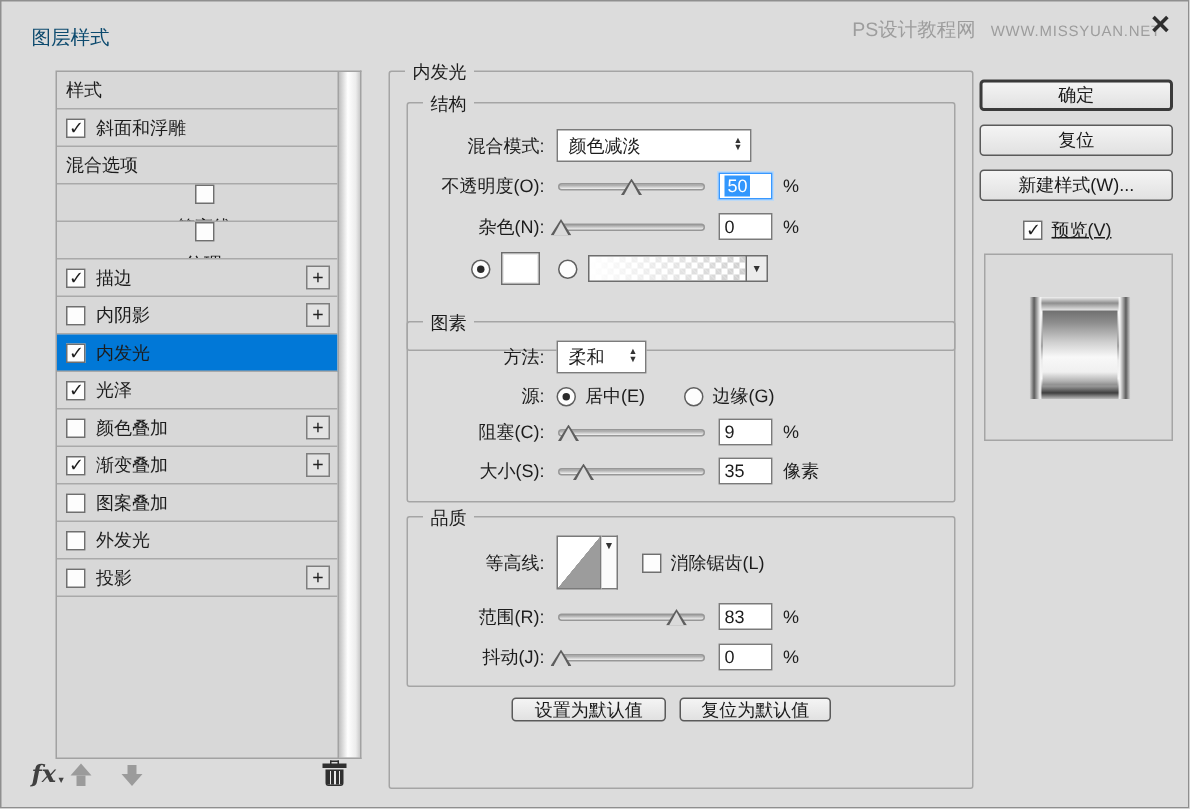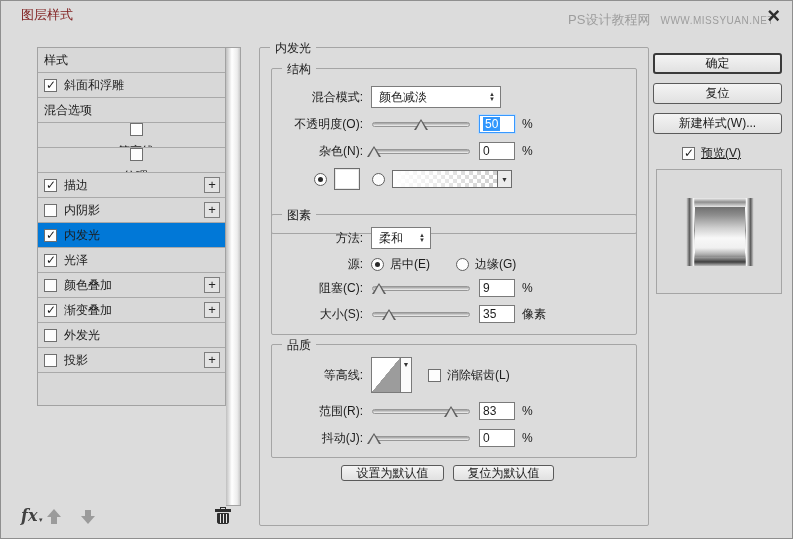--- a/index.html
+++ b/index.html
@@ -1,28 +1,28 @@
 <!DOCTYPE html>
 <html><head>
 <meta charset="utf-8">
 <style>
   * { margin:0; padding:0; box-sizing:border-box; }
   html,body { width:793px; height:539px; }
   body { font-family:"Liberation Sans","DejaVu Sans",sans-serif; font-size:12px; color:#1c1c1c; }
   #window { position:relative; width:793px; height:539px; background:#dcdcdc; border:1px solid #8f8f8f; overflow:hidden; }
 
   
-  .title { position:absolute; left:20px; top:5px; font-size:13px; color:#7f1d1d; }
+  .title { position:absolute; left:20px; top:15px; font-size:13px; color:#0c4a6e; }
   .watermark { position:absolute; right:18px; top:10px; color:#9d9d9d; white-space:nowrap; }
   .wm-cn { font-size:13px; margin-right:10px; }
   .wm-url { font-size:10px; letter-spacing:.5px; }
   .close-x { position:absolute; right:12px; top:4px; font-size:22px; font-weight:bold; color:#2e2e2e; line-height:22px; cursor:default; }
 
   
-  .sidebar { position:absolute; left:36px; top:46px; width:189px; height:359px; background:#d8d8d8; border:1px solid #a2a2a2; overflow:hidden; }
+  .sidebar { position:absolute; left:36px; top:46px; width:189px; height:459px; background:#d8d8d8; border:1px solid #a2a2a2; overflow:hidden; }
   .sb-row { display:flex; align-items:center; gap:7px; height:25px; padding:0 5px 0 6px; border-bottom:1px solid #a9a9a9; }
   .sb-row.indent { padding-left:14px;flex-direction:column; }
   .sb-row.selected { background:#0178d7; }
   .sb-label { flex:1 1 auto; white-space:nowrap; overflow:hidden; }
   .cb { flex:none; width:13px; height:13px; background:#fdfdfd; border:1px solid #6f6f6f; position:relative; }
   .cb.checked::after { content:"✓"; position:absolute; left:1px; top:-2px; font-size:12px; font-weight:bold; color:#1a1a1a; }
   .plusbox { flex:none; width:16px; height:16px; border:1px solid #7e7e7e; background:#e3e3e3; color:#222;
              font-size:13px; line-height:14px; text-align:center; }
   .scrollstrip { position:absolute; left:225px; top:46px; width:15px; height:459px; border:1px solid #a2a2a2; border-left:none;
                  background:linear-gradient(90deg,#bfbfbf,#ffffff 42%,#ececec 80%,#cacaca); }
@@ -161,20 +161,24 @@
       </div>
       <div class="sb-row">
         <span class="cb"></span>
         <span class="sb-label">颜色叠加</span>
         <span class="plusbox">+</span>
       </div>
       <div class="sb-row">
         <span class="cb checked"></span>
         <span class="sb-label">渐变叠加</span>
         <span class="plusbox">+</span>
+      </div>
+      <div class="sb-row">
+        <span class="cb"></span>
+        <span class="sb-label">图案叠加</span>
       </div>
       <div class="sb-row">
         <span class="cb"></span>
         <span class="sb-label">外发光</span>
       </div>
       <div class="sb-row">
         <span class="cb"></span>
         <span class="sb-label">投影</span>
         <span class="plusbox">+</span>
       </div>

